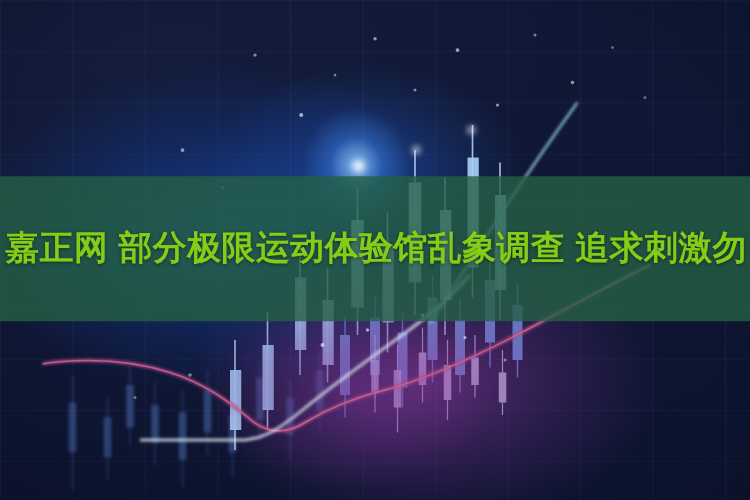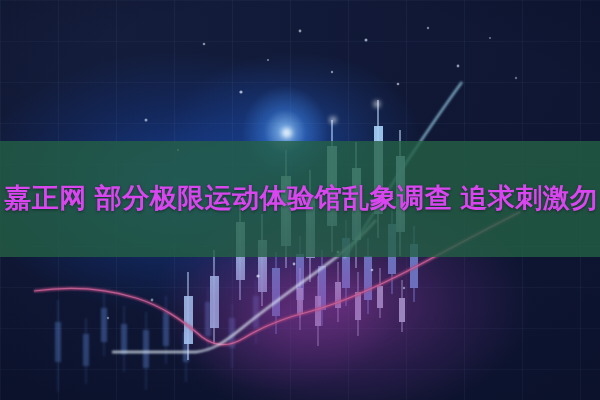--- a/index.html
+++ b/index.html
@@ -73,21 +73,21 @@
     top: 141px;
     height: 116px;
     background: rgba(36,96,69,0.80);
     display: flex;
     flex-direction: column;
     align-items: center;
     justify-content: center;
     box-sizing: border-box;
   }
   #title-band .ln {
-    color: #d946ef;
+    color: #84cc16;
     font-size: 27px;
     font-weight: 700;
     line-height: 1.45;
     letter-spacing: .5px;
     white-space: nowrap;
     text-shadow: 0 1px 3px rgba(0,0,0,.45);
   }
   #title-line-1 { padding-left: 2px; }
 </style>
 </head>

